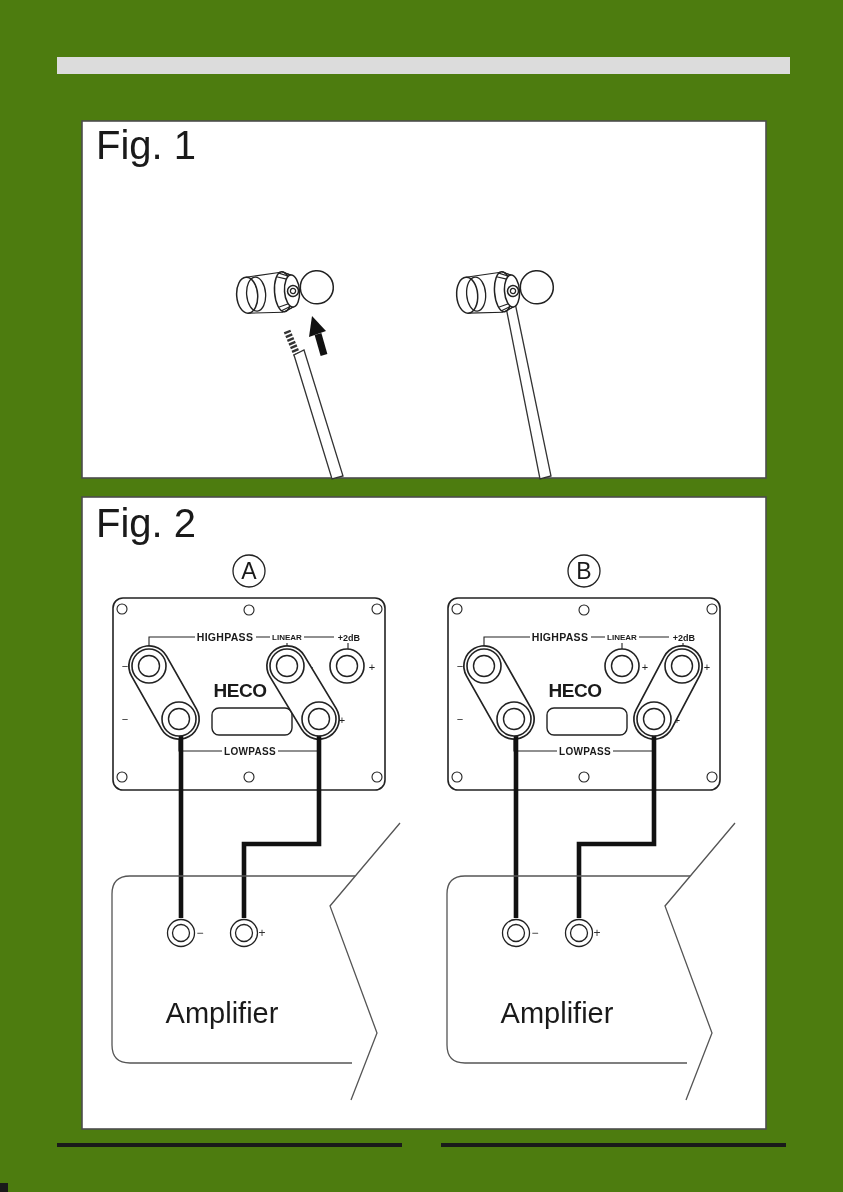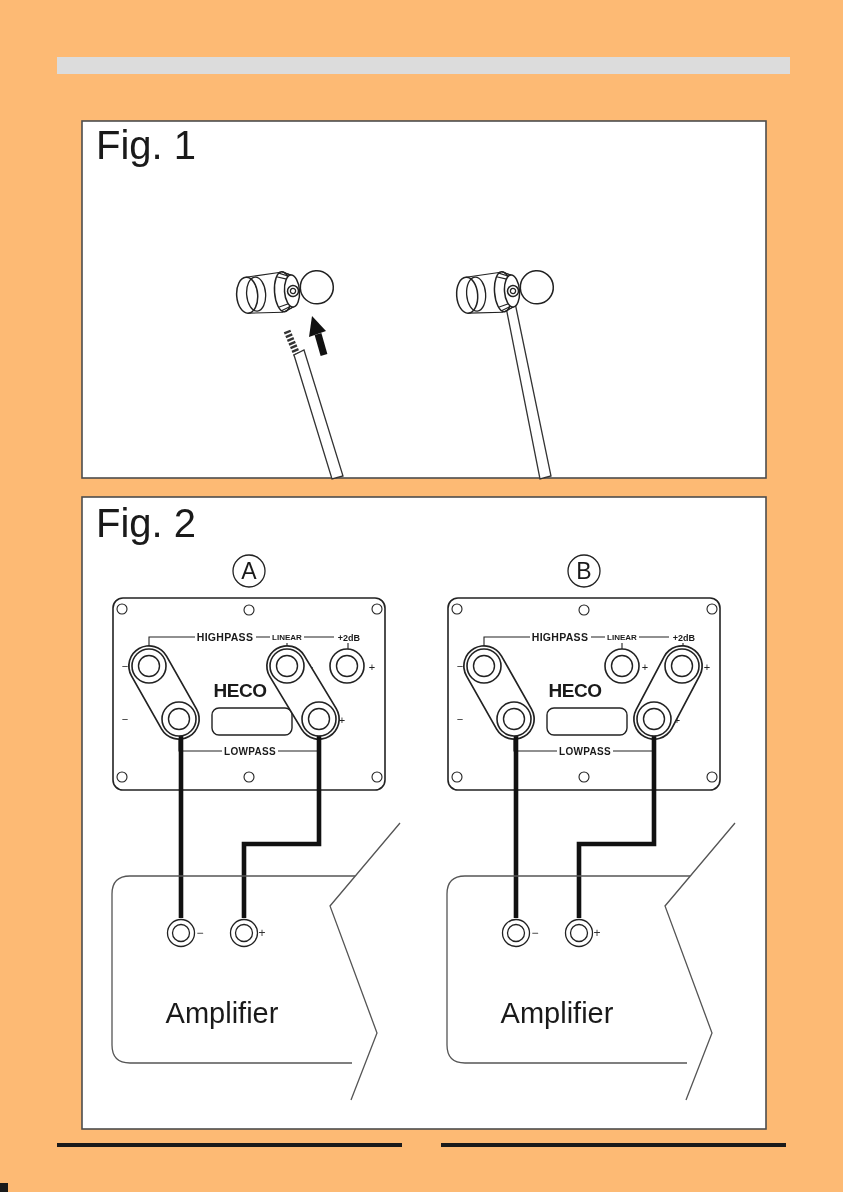--- a/index.html
+++ b/index.html
@@ -1,16 +1,16 @@
 <!DOCTYPE html>
 <html><head>
 <meta charset="utf-8">
 <style>
   html,body { margin:0; padding:0; background:#ffffff; }
-  .page { position:relative; width:843px; height:1192px; background:#fdba74; overflow:hidden;
+  .page { position:relative; width:843px; height:1192px; background:#4d7c0f; overflow:hidden;
           font-family:"Liberation Sans", sans-serif; }
   svg { position:absolute; left:0; top:0; }
   text { font-family:"Liberation Sans", sans-serif; fill:#1a1a1a; }
   .fig-label { font-size:40px; }
   .letter    { font-size:23px; text-anchor:middle; }
   .lbl       { font-size:10.5px; font-weight:bold; text-anchor:middle; letter-spacing:.3px; }
   .lbl-sm    { font-size:8px;  font-weight:bold; text-anchor:middle; }
   .lbl-2db   { font-size:9px;  font-weight:bold; text-anchor:middle; }
   .lbl-low   { font-size:10px; font-weight:bold; text-anchor:middle; letter-spacing:.3px; }
   .brand     { font-size:19px; font-weight:bold; text-anchor:middle; letter-spacing:-.5px; }

